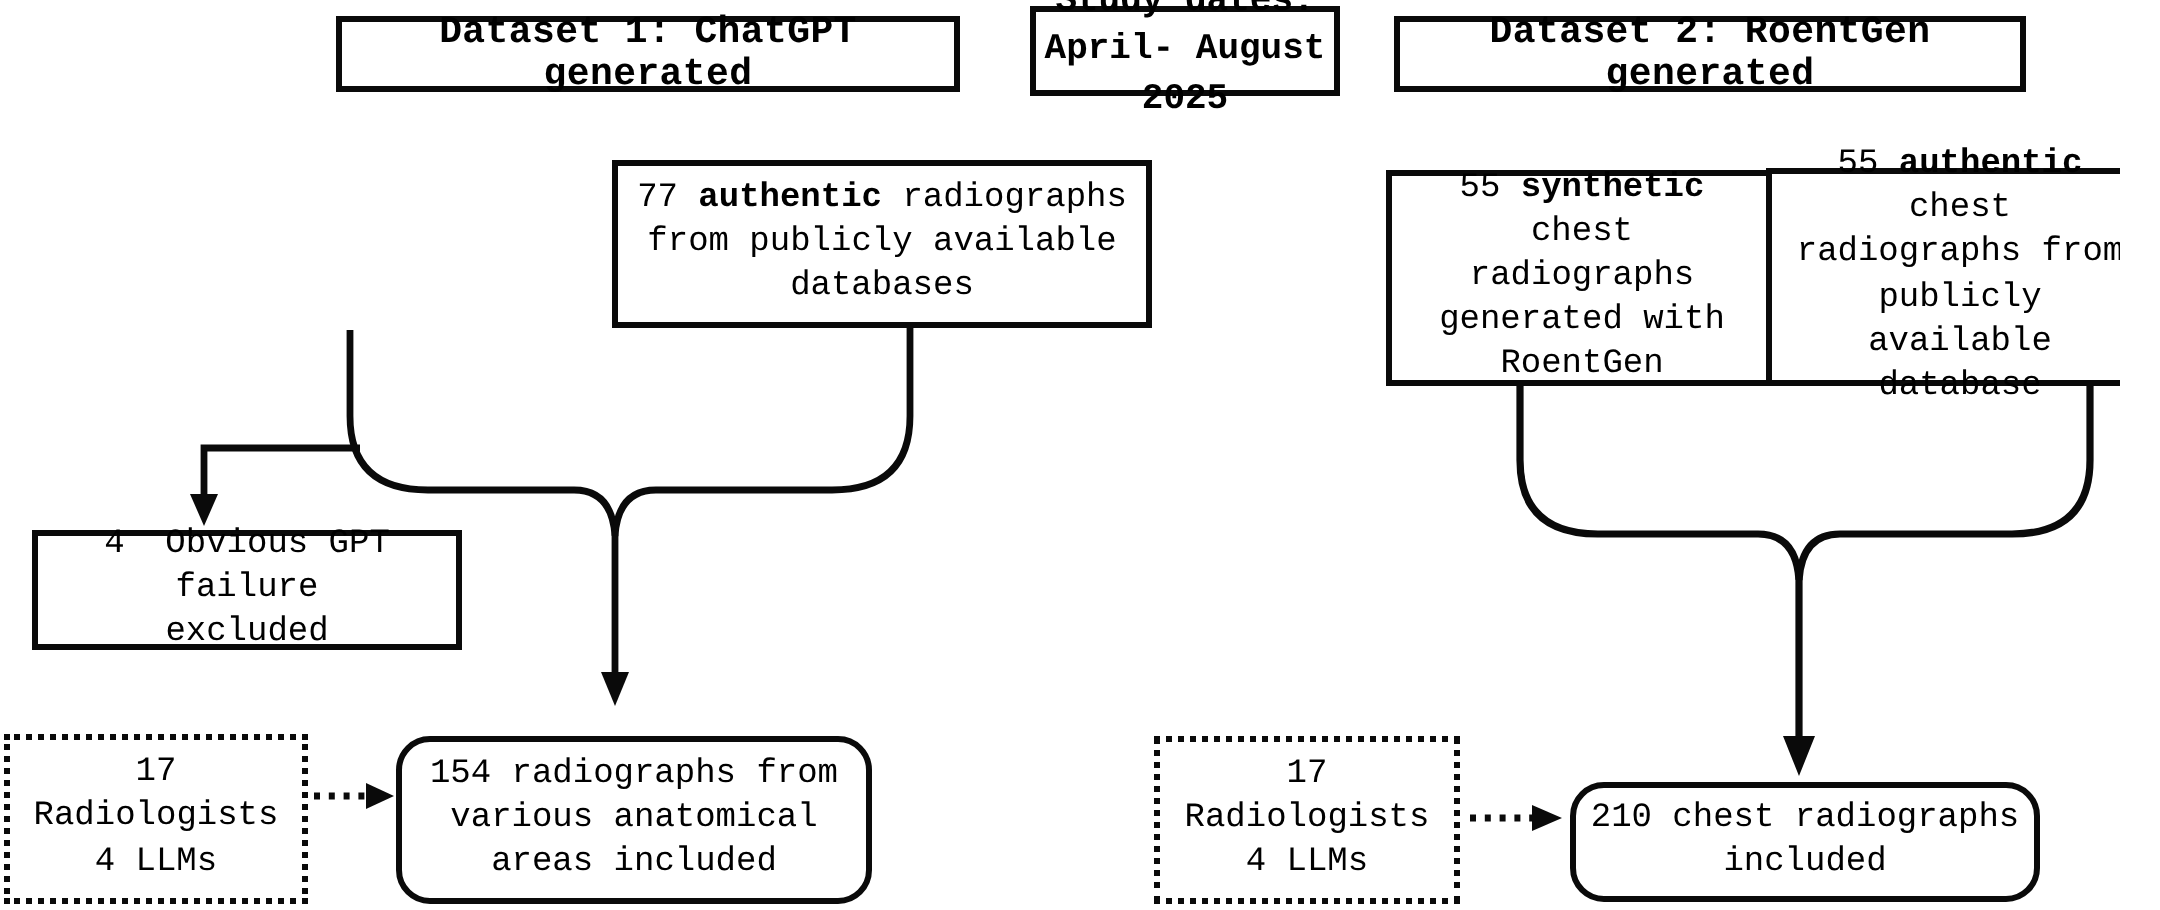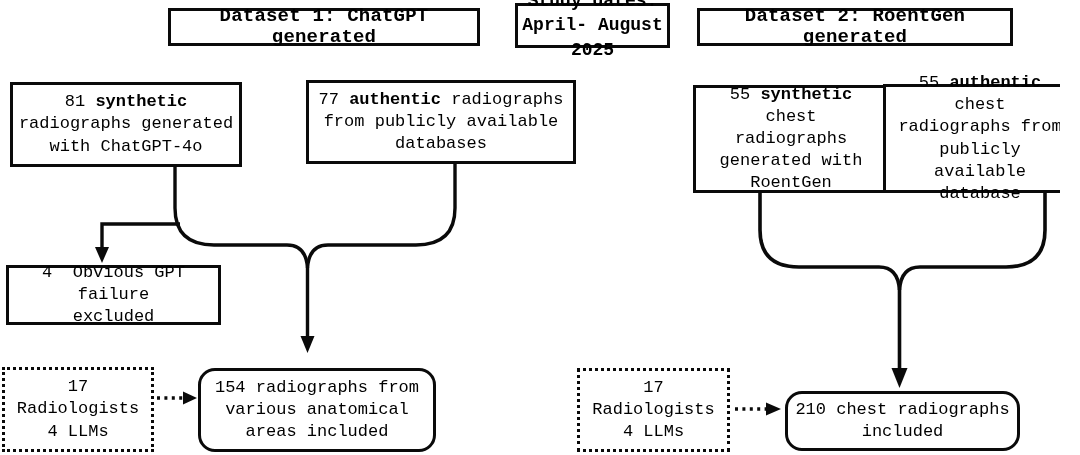--- a/index.html
+++ b/index.html
@@ -90,25 +90,20 @@
 
   <div class="box study" style="left:515px; top:3px; width:155px; height:45px;">
     <div class="txt">Study dates:
 April- August 2025</div>
   </div>
 
   <div class="box header" style="left:697px; top:8px; width:316px; height:38px;">
     <div class="txt">Dataset 2: RoentGen generated</div>
   </div>
 
-  <div class="box" style="left:10px; top:82px; width:232px; height:85px;">
-    <div class="txt"><span>81 </span><b>synthetic</b><span>
-radiographs generated
-with ChatGPT-4o</span></div>
-  </div>
 
   <div class="box" style="left:306px; top:80px; width:270px; height:84px;">
     <div class="txt"><span>77 </span><b>authentic</b><span> radiographs
 from publicly available
 databases</span></div>
   </div>
 
   <div class="box" style="left:661px; top:85px; width:196px; height:108px;margin-left:32px;">
     <div class="txt"><span>55 </span><b>synthetic</b><span> chest
 radiographs
@@ -116,21 +111,21 @@
 RoentGen</span></div>
   </div>
 
   <div class="box" style="left:883px; top:84px; width:194px; height:109px;">
     <div class="txt"><span>55 </span><b>authentic</b><span> chest
 radiographs from
 publicly available
 database</span></div>
   </div>
 
-  <div class="box" style="left:6px; top:265px; width:215px; height:60px;">
+  <div class="box" style="left:16px; top:265px; width:215px; height:60px;">
     <div class="txt">4&nbsp; Obvious GPT failure
 excluded</div>
   </div>
 
   <div class="box dotted" style="left:2px; top:367px; width:152px; height:85px;">
     <div class="txt">17
 Radiologists
 4 LLMs</div>
   </div>
 

